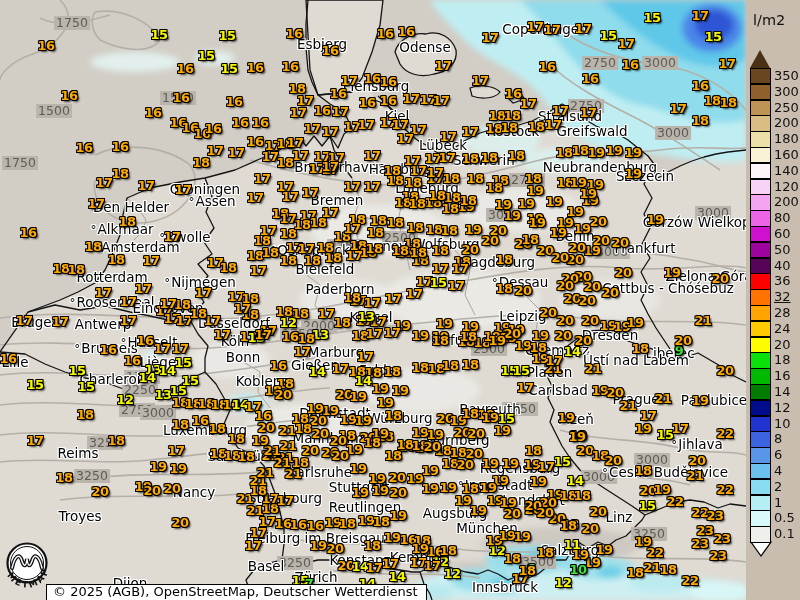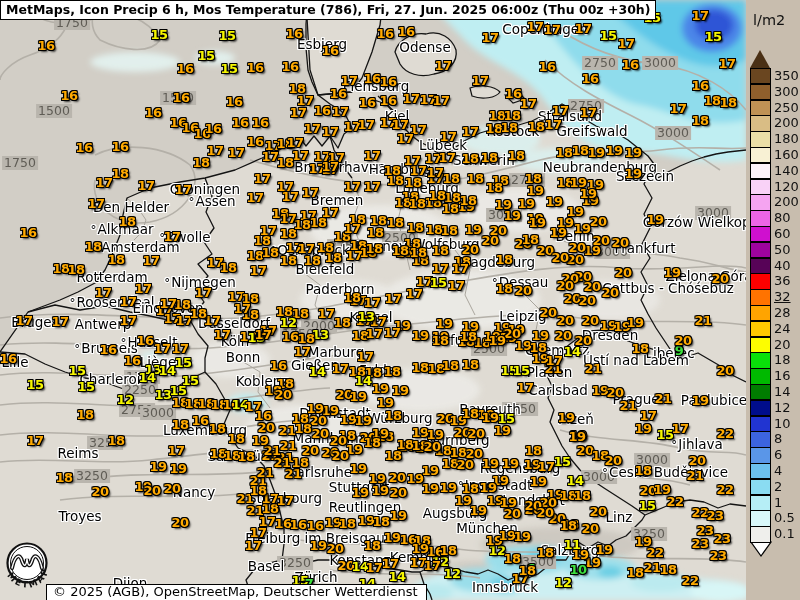--- a/index.html
+++ b/index.html
@@ -836,21 +836,20 @@
         <span class="st" style="left: 643px; top: 428px; color: rgb(255, 170, 0);">19</span>
         <span class="st" style="left: 566px; top: 417px; color: rgb(255, 170, 0);">19</span>
         <span class="st" style="left: 577px; top: 436px; color: rgb(255, 170, 0);">19</span>
         <span class="st" style="left: 540px; top: 358px; color: rgb(255, 170, 0);">19</span>
         <span class="st" style="left: 554px; top: 360px; color: rgb(255, 170, 0);">17</span>
         <span class="st" style="left: 440px; top: 340px; color: rgb(255, 170, 0);">18</span>
         <span class="st" style="left: 468px; top: 336px; color: rgb(255, 170, 0);">18</span>
       </div>
   </div>
 
-  <div id="titlebar">MetMaps, Icon Precip 6 h, Mos Temperature (786), Fri, 27. Jun. 2025 06:00z (Thu 00z +30h)</div>
 
   <div id="legend">
     <div class="unit">l/m2</div>
     <div id="arrow-up" style="border-bottom: 18px solid rgb(74, 48, 21);"></div>
     <svg id="arrow-down" width="22" height="17">
       <polygon points="1,1 21,1 11,15" fill="#ffffff" stroke="#000" stroke-width="1.2"></polygon>
     </svg>
   <div class="lcell" style="top: 68px; background: rgb(106, 70, 32);"></div>
       <div class="ltick" style="top: 68px;">350</div>
       <div class="lcell" style="top: 83.8px; background: rgb(143, 95, 44);"></div>

